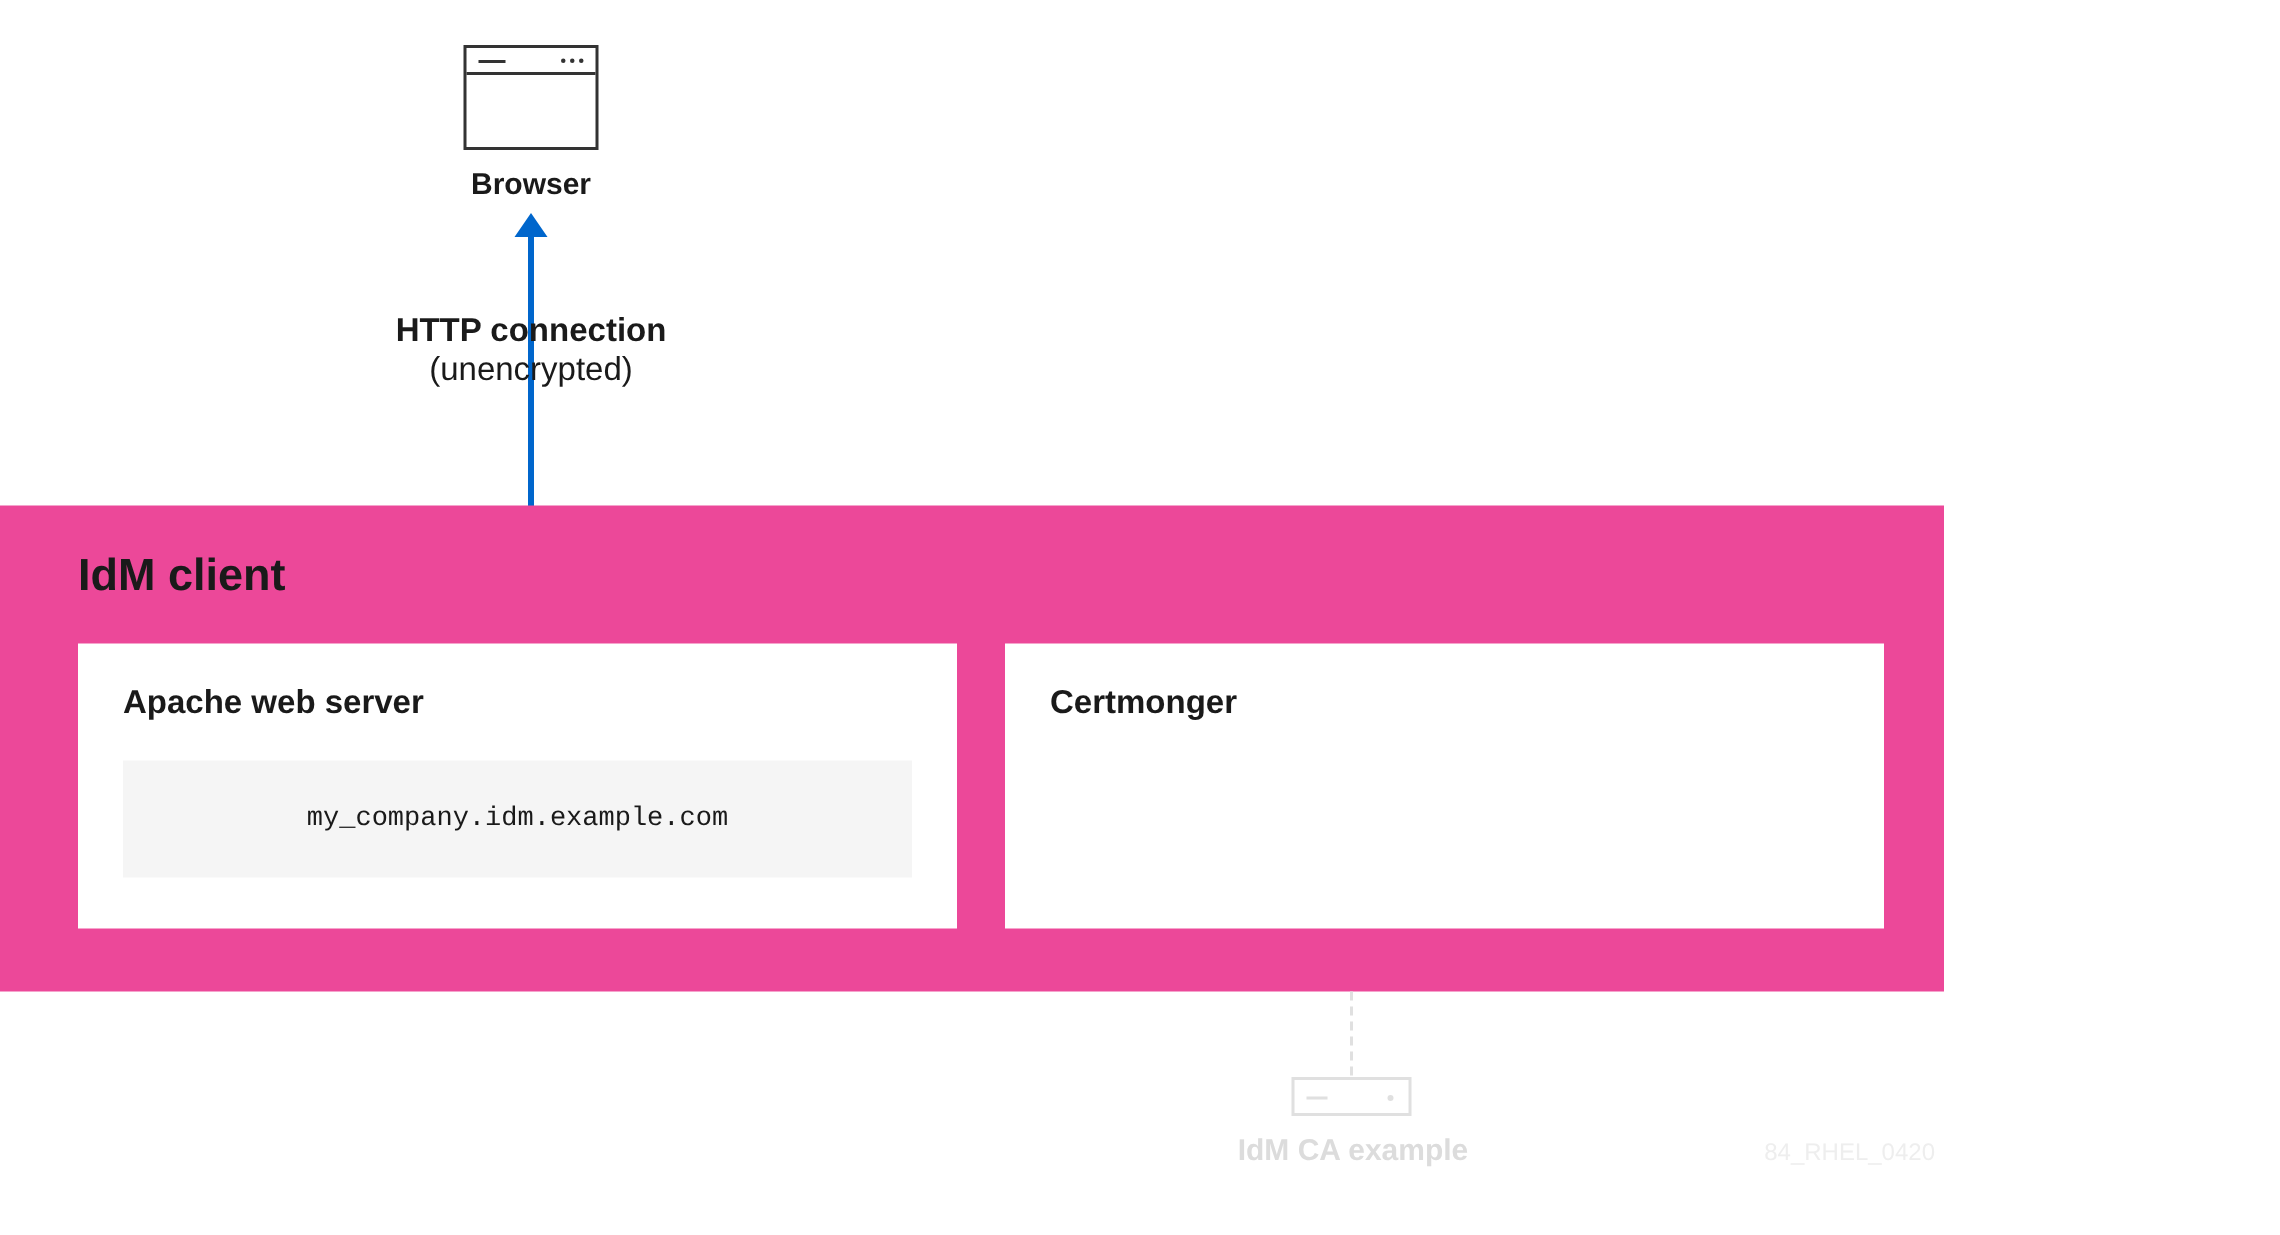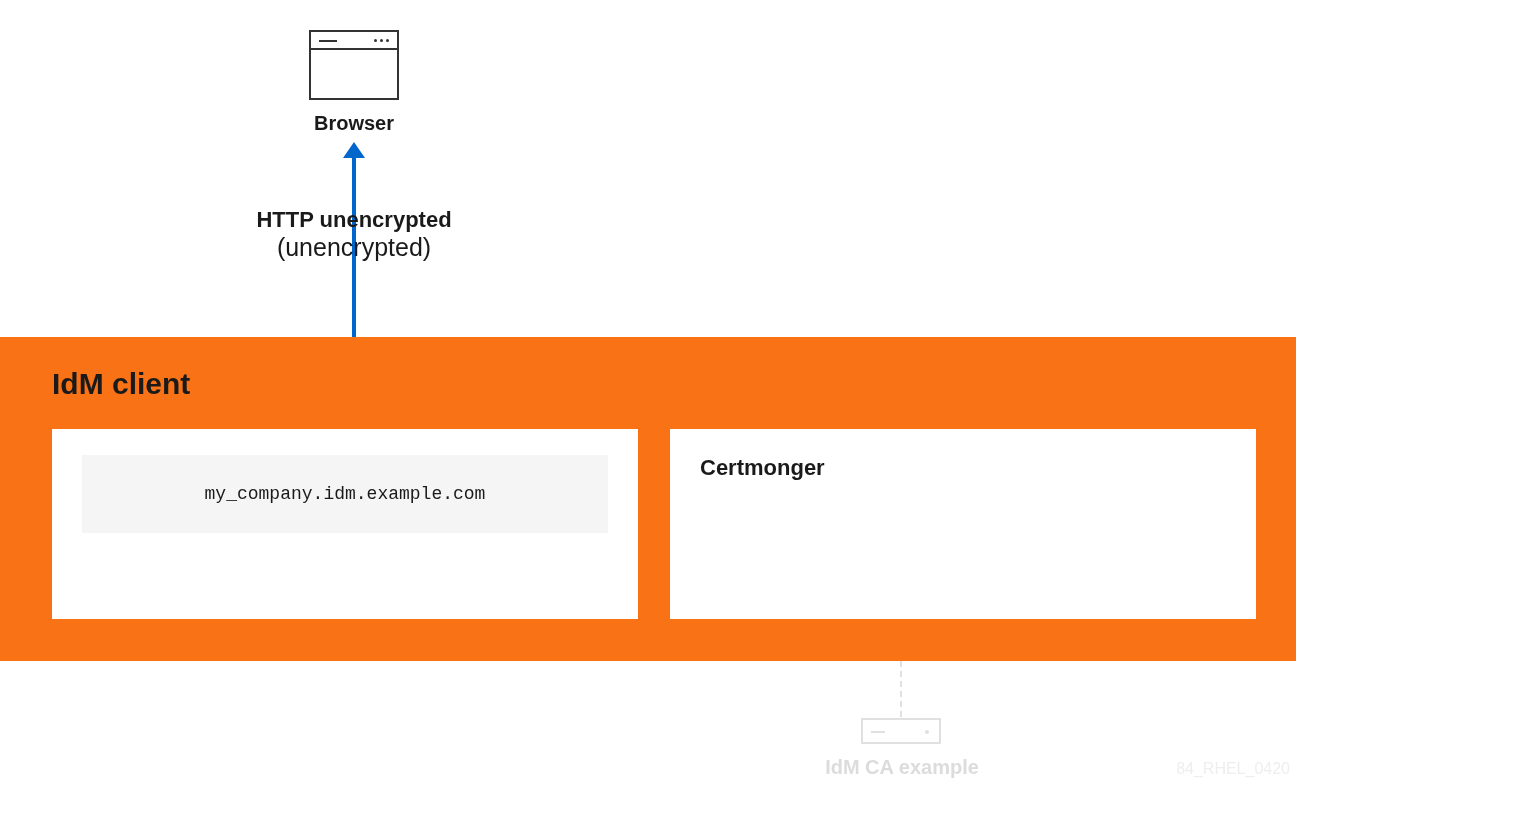--- a/index.html
+++ b/index.html
@@ -74,21 +74,21 @@
       top: 207px;
       width: 248px;
       text-align: center;
     }
     .conn-label .line1 {
       font-weight: 700;
       font-size: 22px;
       color: #1a1a1a;
     }
     .conn-label .line2 {
-      font-size: 25px;
+      font-size: 22px;
       color: #1a1a1a;
       font-weight: 400;
     }
     
     .arrow-vert {
       position: absolute;
       left: 352px;
       top: 153px;
       width: 4px;
       height: 260px;
@@ -114,21 +114,21 @@
       border-right: 11px solid transparent;
       border-top: 16px solid #0066cc;
     }
     
     .idm-client {
       position: absolute;
       left: 0;
       top: 337px;
       width: 1296px;
       height: 324px;
-      background: #f97316;
+      background: #ec4899;
       padding: 30px 40px 40px 52px;
     }
     .idm-client-title {
       font-size: 30px;
       font-weight: 700;
       color: #1a1a1a;
       margin-bottom: 28px;
     }
     .boxes {
       display: flex;
@@ -226,28 +226,29 @@
       </div>
     </div>
   </div>
   <div class="browser-label">Browser</div>
 
   <div class="arrow-head-up"></div>
   <div class="arrow-vert"></div>
   <div class="arrow-head-down"></div>
 
   <div class="conn-label">
-    <div class="line1">HTTP unencrypted</div>
+    <div class="line1">HTTP connection</div>
     <div class="line2">(unencrypted)</div>
   </div>
 
   <div class="idm-client">
     <div class="idm-client-title">IdM client</div>
     <div class="boxes">
       <div class="panel">
+        <div class="panel-title">Apache web server</div>
         <div class="hostname-box">my_company.idm.example.com</div>
       </div>
       <div class="panel">
         <div class="panel-title">Certmonger</div>
       </div>
     </div>
   </div>
 
   <div class="ca-dash"></div>
   <div class="ca-server-icon"></div>

